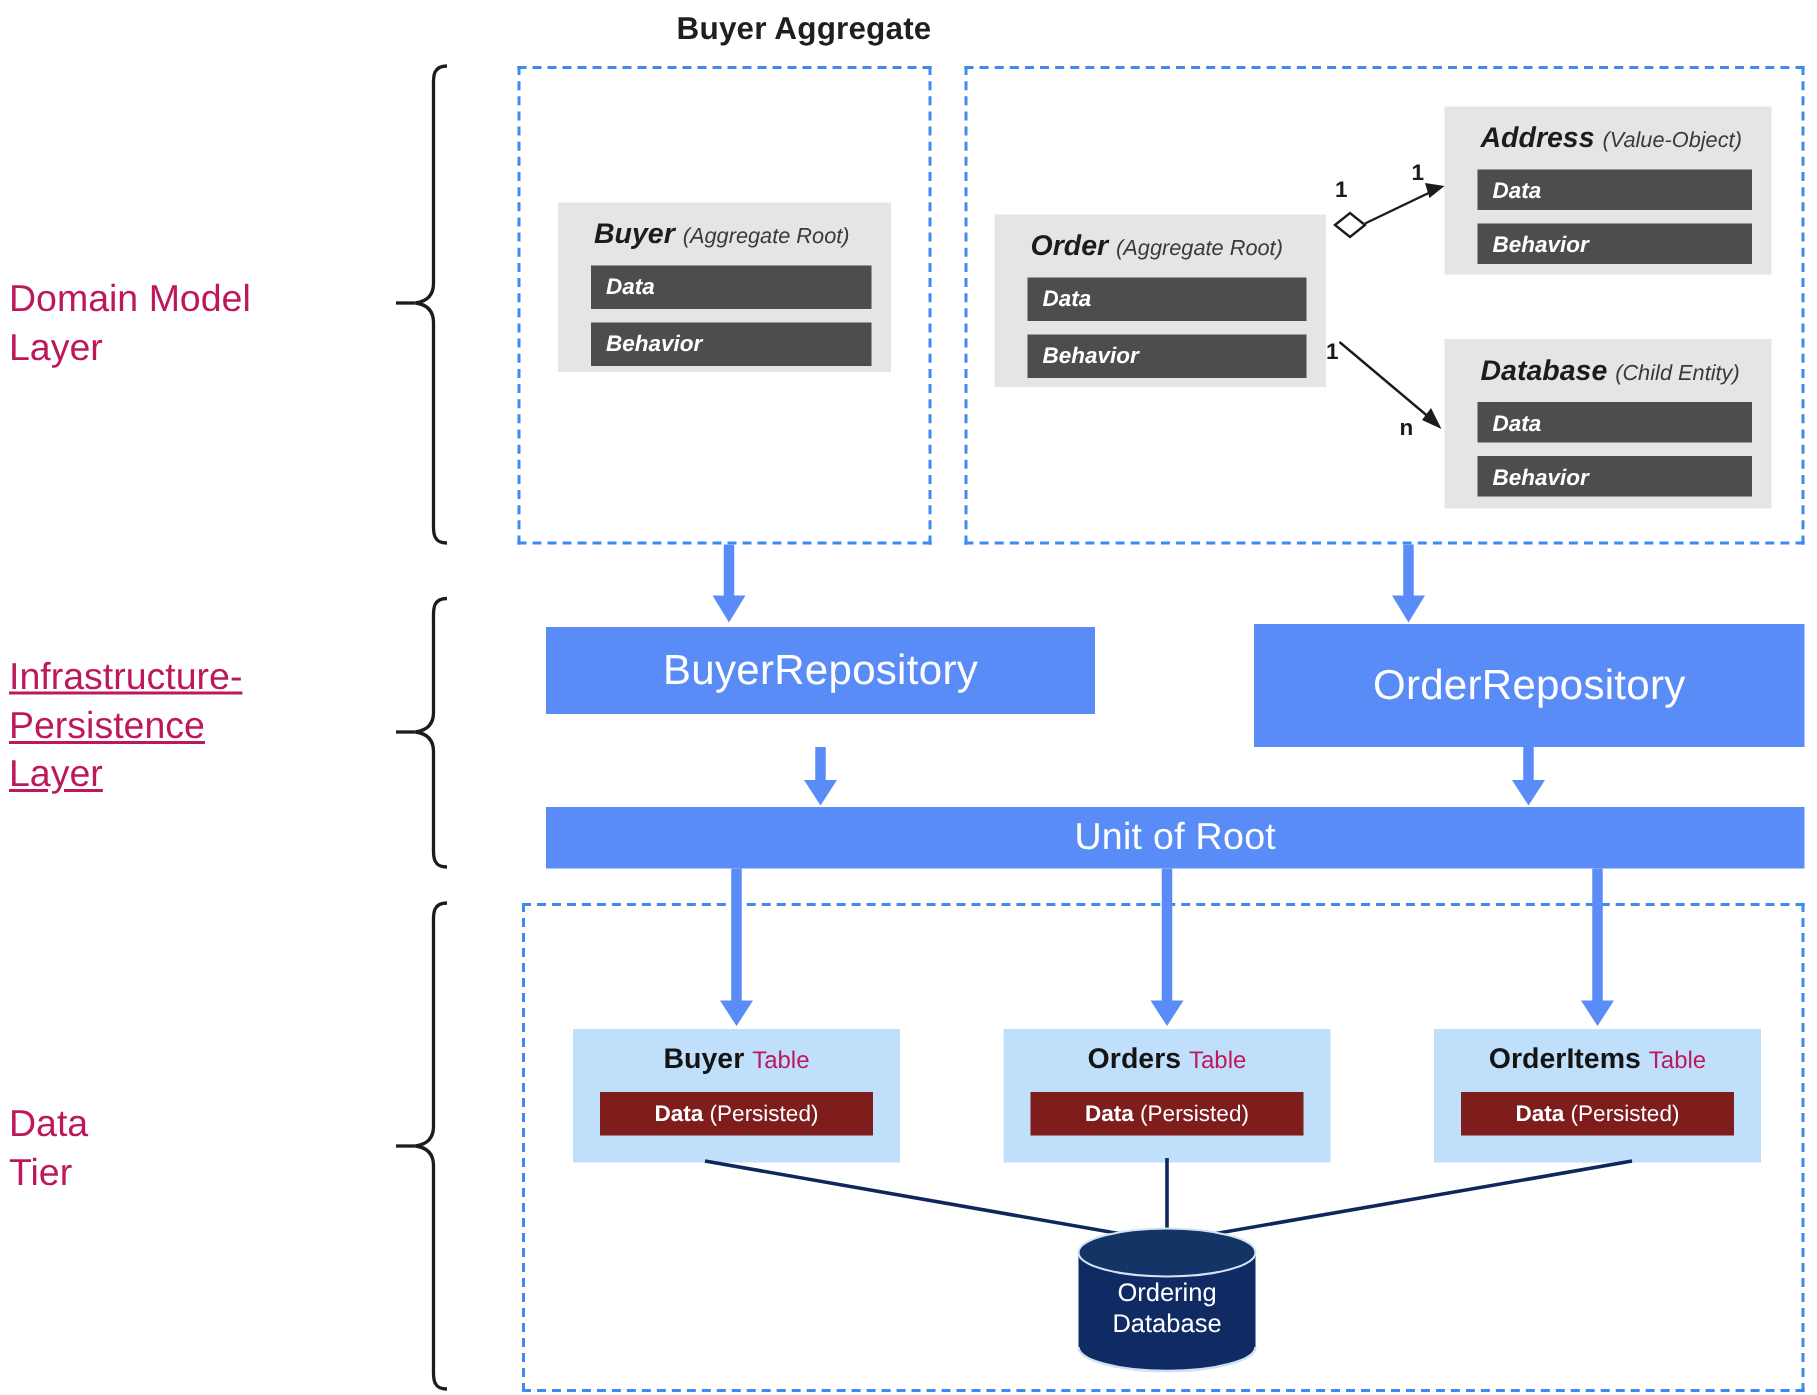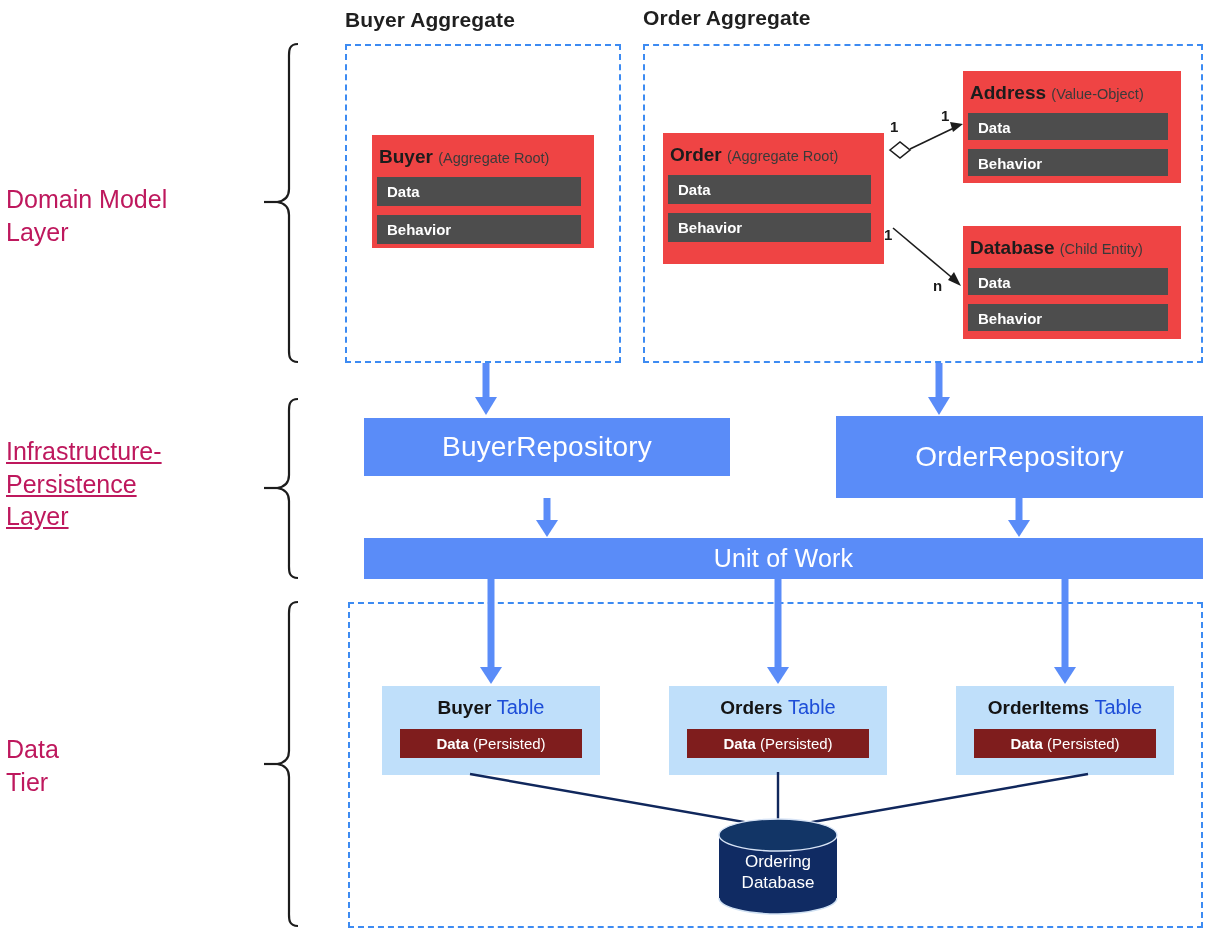--- a/index.html
+++ b/index.html
@@ -7,35 +7,36 @@
     width:1211px;height:930px;position:relative;overflow:hidden;
     font-family:"Liberation Sans", sans-serif;
     color:#2b2b2b;
   }
   .canvas{position:absolute;inset:0;}
   .abs{position:absolute;}
 
   
   .agg-title{
     font-size:21px;font-weight:bold;color:#1f1f1f;
-    text-align:left;letter-spacing:.1px;
+    text-align:right;letter-spacing:.1px;
   }
 
   
   .dashed-box{
     border:2.5px dashed #3d8bf2;
     background:transparent;
     box-sizing:border-box;
   }
 
   
   .entity{
-    background:#ef4444;
-    box-sizing:border-box;
-    padding:10px 11px 12px 3px;
+    background:#e5e5e5;
+    box-sizing:border-box;
+    padding:10px 11px 12px 20px;
+    font-style:italic;
   }
   .entity-head{
     font-size:19px;color:#1c1c1c;margin:2px 0 9px 4px;line-height:1.1;
     white-space:nowrap;
   }
   .entity-head .nm{font-weight:bold;}
   .entity-head .sub{font-weight:normal;font-size:14.5px;color:#3a3a3a;}
   .bar{
     background:#4d4d4d;color:#ffffff;
     font-size:15px;font-weight:bold;
@@ -64,21 +65,21 @@
   .table-card{
     background:#bfdffa;
     box-sizing:border-box;
     padding:10px 0 0 0;
     text-align:center;
   }
   .table-head{
     font-size:19px;color:#141414;margin-bottom:10px;white-space:nowrap;
   }
   .table-head .nm{font-weight:bold;}
-  .table-head .sub{font-weight:normal;font-size:20px;color:#1d4ed8;}
+  .table-head .sub{font-weight:normal;font-size:16px;color:#be185d;}
   .table-bar{
     background:#7f1d1d;color:#ffffff;
     font-size:15px;
     padding:6px 0;
     margin:0 auto;
     white-space:nowrap;
   }
   .table-bar .nm{font-weight:bold;}
   .table-bar .sub{font-weight:normal;}
 
@@ -95,35 +96,34 @@
     font-size:25px;color:#be185d;text-align:left;line-height:1.3;
   }
   svg{overflow:visible;}
 </style>
 </head>
 <body>
 
 <div class="canvas">
 
   <div class="abs agg-title" style="left:345px;top:8px;width:276px;">Buyer Aggregate</div>
-  <div class="abs agg-title" style="left:643px;top:6px;width:560px;">Order Aggregate</div>
 
   <div class="abs dashed-box" style="left:345px;top:44px;width:276px;height:319px;"></div>
   <div class="abs dashed-box" style="left:643px;top:44px;width:560px;height:319px;"></div>
 
   <div class="abs entity" style="left:372px;top:135px;width:222px;height:113px;">
     <div class="entity-head">
       <span class="nm">Buyer</span>
       <span class="sub">(Aggregate Root)</span>
     </div>
     <div class="bar" style="height:29px;">Data</div>
     <div class="bar" style="height:29px;">Behavior</div>
   </div>
 
-  <div class="abs entity" style="left:663px;top:133px;width:221px;height:131px;">
+  <div class="abs entity" style="left:663px;top:143px;width:221px;height:115px;">
     <div class="entity-head">
       <span class="nm">Order</span>
       <span class="sub">(Aggregate Root)</span>
     </div>
     <div class="bar" style="height:29px;">Data</div>
     <div class="bar" style="height:29px;">Behavior</div>
   </div>
 
   <div class="abs entity" style="left:963px;top:71px;width:218px;height:112px;">
     <div class="entity-head">
@@ -177,21 +177,21 @@
   <svg class="abs" style="left:531px;top:498px;width:40px;height:42px;">
     <line x1="16" y1="0" x2="16" y2="26" stroke="#5a8cf8" stroke-width="7"></line>
     <polygon points="5,22 27,22 16,39" fill="#5a8cf8"></polygon>
   </svg>
   <svg class="abs" style="left:1003px;top:498px;width:40px;height:42px;">
     <line x1="16" y1="0" x2="16" y2="26" stroke="#5a8cf8" stroke-width="7"></line>
     <polygon points="5,22 27,22 16,39" fill="#5a8cf8"></polygon>
   </svg>
 
   <div class="abs blue-box uow" style="left:364px;top:538px;width:839px;height:41px;">
-    <span>Unit of Work</span>
+    <span>Unit of Root</span>
   </div>
 
   <div class="abs dashed-box" style="left:348px;top:602px;width:855px;height:326px;"></div>
 
   <svg class="abs" style="left:475px;top:579px;width:40px;height:108px;">
     <line x1="16" y1="0" x2="16" y2="92" stroke="#5a8cf8" stroke-width="7"></line>
     <polygon points="5,88 27,88 16,105" fill="#5a8cf8"></polygon>
   </svg>
   <svg class="abs" style="left:762px;top:579px;width:40px;height:108px;">
     <line x1="16" y1="0" x2="16" y2="92" stroke="#5a8cf8" stroke-width="7"></line>

